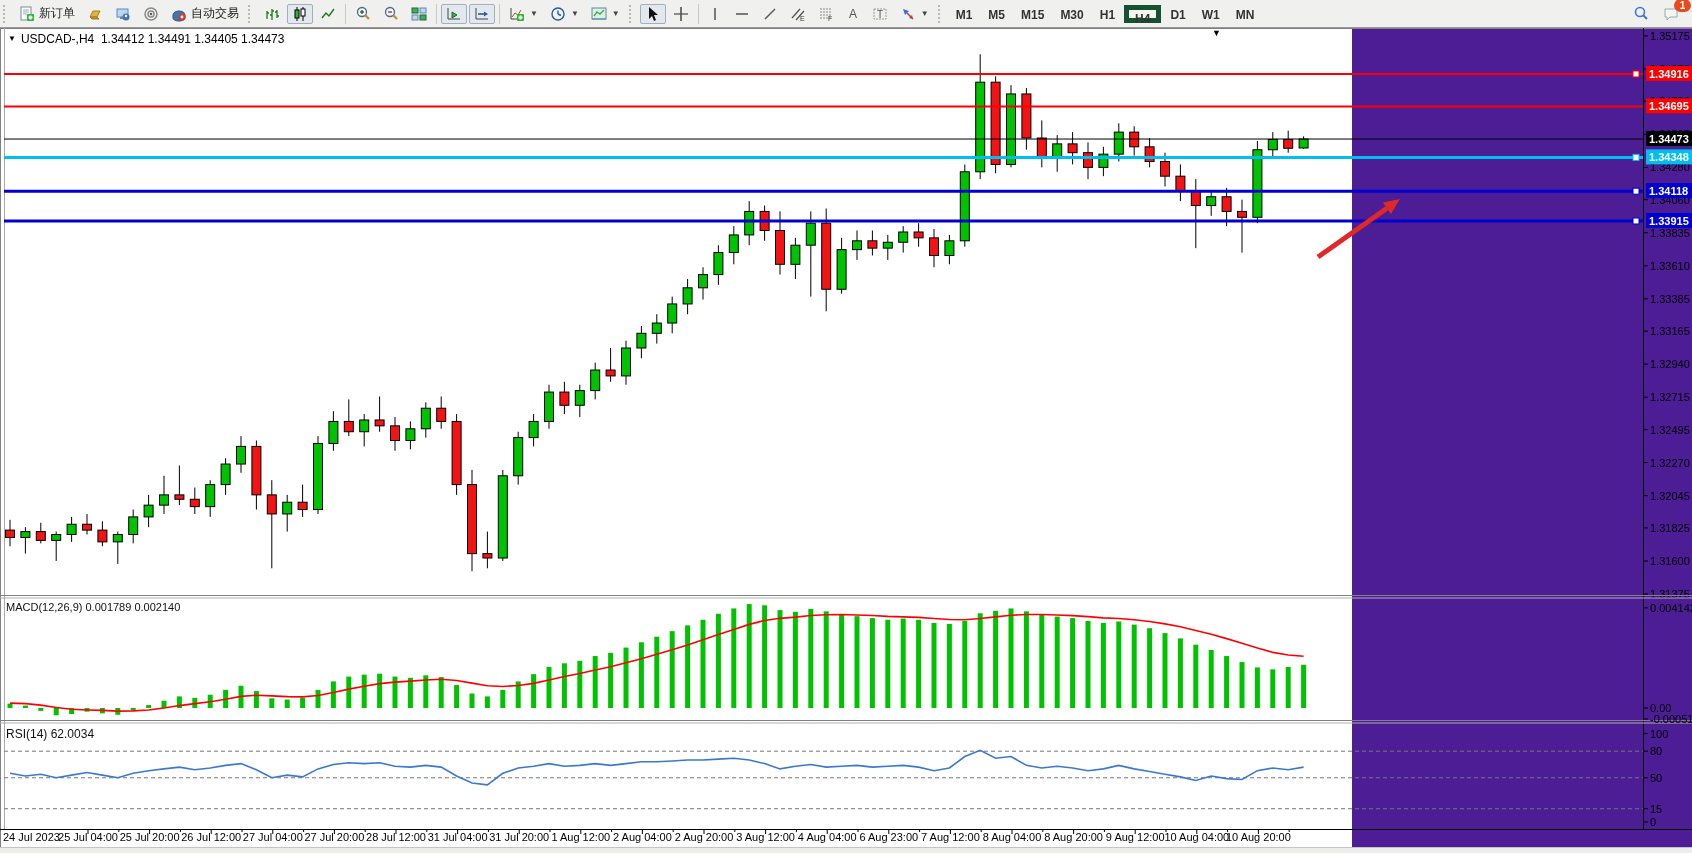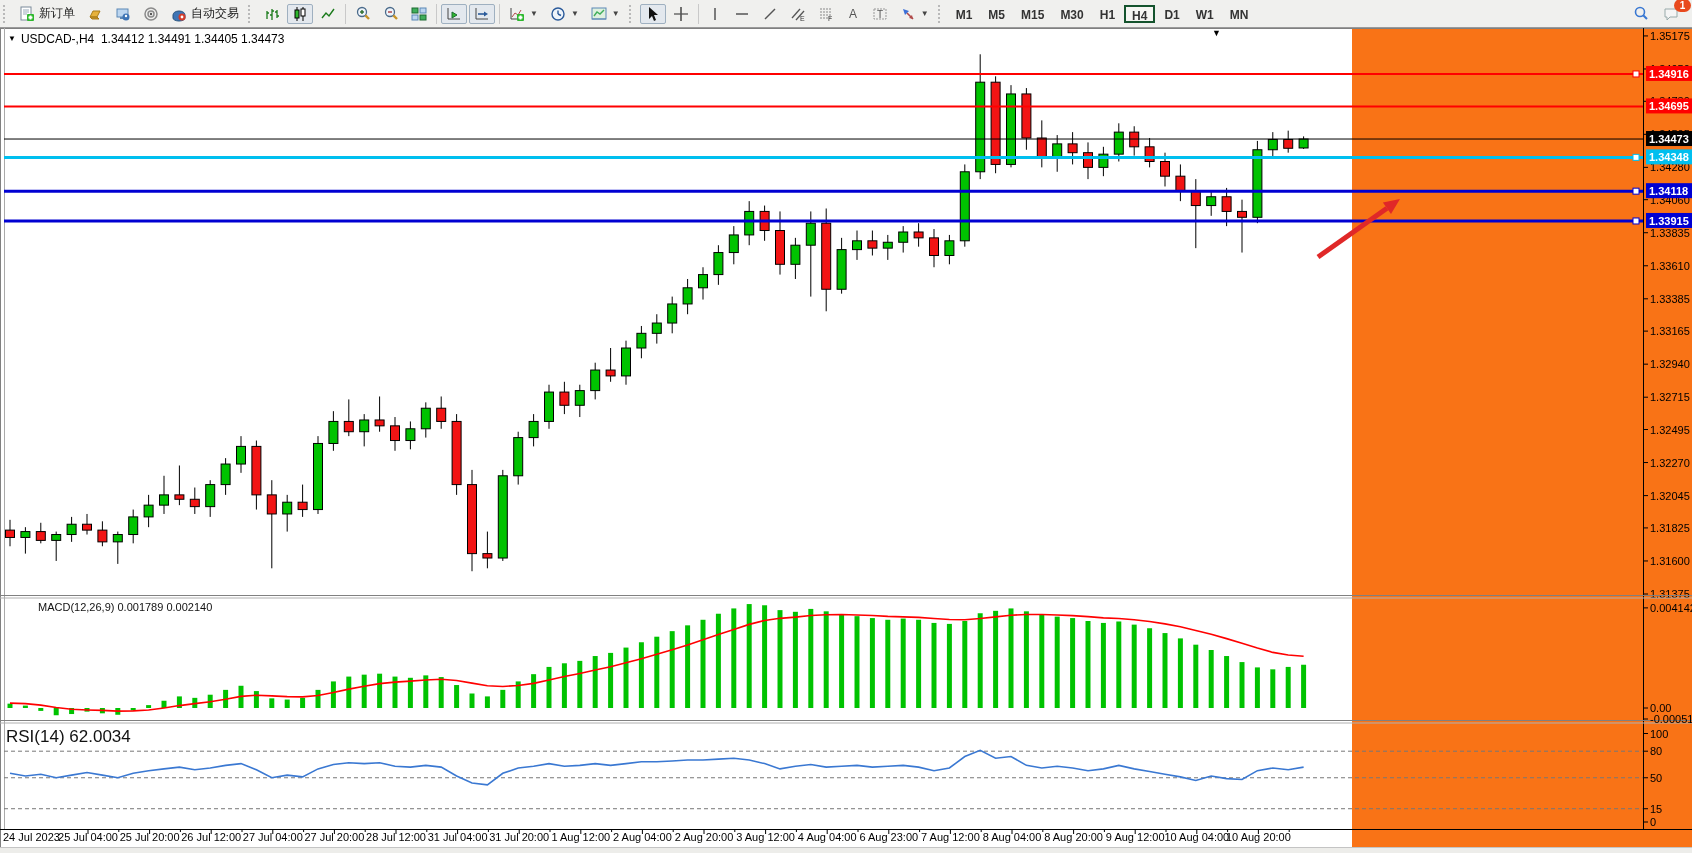--- a/index.html
+++ b/index.html
@@ -1,39 +1,39 @@
 <!DOCTYPE html>
 <html><head>
 <meta charset="utf-8">
 <style>
   html,body{margin:0;padding:0;background:#fff;width:1692px;height:853px;overflow:hidden;
     font-family:"Liberation Sans","DejaVu Sans",sans-serif;}
-  #stage{position:relative;width:1692px;height:853px;background:#f97316;}
+  #stage{position:relative;width:1692px;height:853px;background:#4c1d95;}
   
   #toolbar{position:absolute;left:0;top:0;width:1692px;height:27px;background:#f0f0ee;
     border-bottom:1px solid #9a9a9a;display:flex;align-items:center;z-index:5;font-size:12px;color:#222;}
   .grip{width:5px;height:18px;margin:0 3px;border-left:2px dotted #b9b9b9;}
   .sep{width:1px;height:20px;background:#c9c9c9;margin:0 3px;}
   .tbtn{display:flex;align-items:center;gap:4px;padding:2px 4px;margin:0 1px;border:1px solid transparent;
     border-radius:2px;height:20px;box-sizing:border-box;cursor:default;}
   .tbtn.pressed{background:#e3e8ee;border:1px solid #9fb0c0;}
   .tbtn svg{display:block;}
   .caret{font-size:8px;color:#444;margin-left:1px;}
   .tf{padding:2px 6px;margin:0 1px;color:#333;border:1px solid transparent;height:18px;line-height:14px;box-sizing:border-box;font-weight:bold;}
-  .tf.active{border:2px solid #14532d;background:#f5f5f2;}
+  .tf.active{border:5px solid #14532d;background:#f5f5f2;}
   #tb-right{margin-left:auto;display:flex;align-items:center;margin-right:6px;}
   #badge{position:relative;}
   #badge .bubble-badge{position:absolute;top:-6px;right:-7px;background:#e8491d;color:#fff;border-radius:8px;
     min-width:13px;height:13px;font-size:10px;line-height:13px;text-align:center;padding:0 2px;font-weight:bold;}
   
   #chartwin{position:absolute;left:0;top:28px;width:1352px;height:819px;background:#fff;}
   #paneTitle{position:absolute;left:8px;top:4px;font-size:12px;color:#000;z-index:4;}
   #paneTitle .tri{font-size:8px;vertical-align:2px;margin-right:5px;}
-  #macdLabel{position:absolute;left:6px;top:573px;font-size:11px;color:#111;z-index:4;padding-left:32px;}
-  #rsiLabel{position:absolute;left:6px;top:699px;font-size:17px;color:#111;z-index:4;}
+  #macdLabel{position:absolute;left:6px;top:573px;font-size:11px;color:#111;z-index:4;}
+  #rsiLabel{position:absolute;left:6px;top:699px;font-size:12px;color:#111;z-index:4;}
   #shiftTri{position:absolute;left:1212px;top:0px;font-size:9px;color:#000;z-index:4;}
   #statusbar{position:absolute;left:0;top:847px;width:1692px;height:6px;background:#ededea;border-top:1px solid #c4c4c4;}
   svg text{font-family:"Liberation Sans","DejaVu Sans",sans-serif;}
 </style>
 </head>
 <body>
 <div id="stage">
 
   <div id="toolbar">
     <span class="grip"></span>

